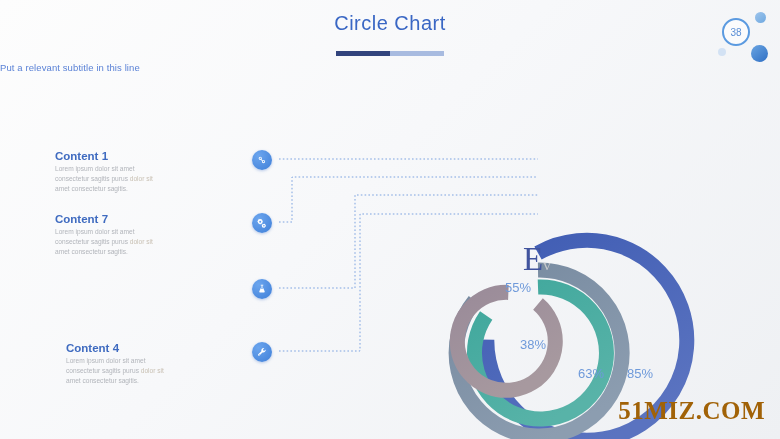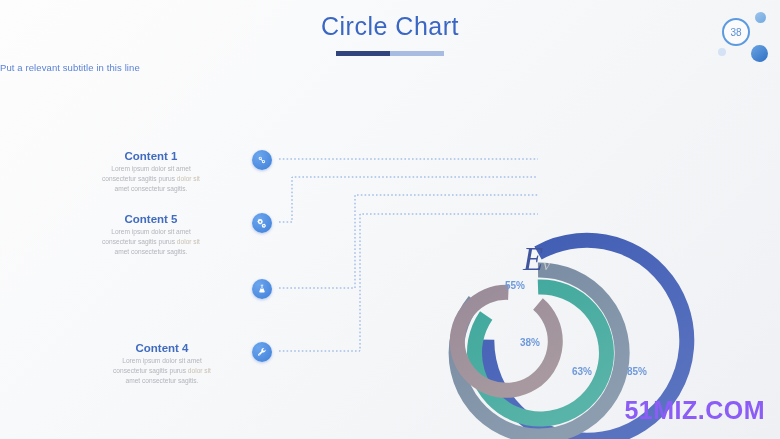--- a/index.html
+++ b/index.html
@@ -7,21 +7,21 @@
   body {
     font-family:"Liberation Sans", sans-serif;
     background:linear-gradient(135deg,#fdfdfd 0%,#f7f8fa 45%,#eef0f3 100%);
     position:relative;
   }
   .slide { position:absolute; inset:0; }
 
   
   .title {
     position:absolute; top:12px; left:0; width:100%;
-    text-align:center; font-size:25px; font-weight:400;
+    text-align:center; font-size:20px; font-weight:400;
     color:#3a67c4; letter-spacing:.5px;
   }
   .title-bar {
     position:absolute; top:51px; left:50%; transform:translateX(-50%);
     width:108px; height:5px; display:flex;
   }
   .title-bar .seg-dark { width:50%; height:100%; background:#32447d; }
   .title-bar .seg-light { width:50%; height:100%; background:#a8bbe0; }
   .subtitle {
     position:absolute; top:62px; left:0; width:100%;
@@ -38,54 +38,54 @@
   }
   .bub { position:absolute; border-radius:50%; }
   .bub-a { top:4px; right:6px; width:11px; height:11px;
            background:linear-gradient(140deg,#9fc5ec,#6ea8e0); }
   .bub-b { bottom:4px; right:4px; width:17px; height:17px;
            background:linear-gradient(140deg,#6aa5e2,#2f6fc4); }
   .bub-c { bottom:10px; left:8px; width:8px; height:8px;
            background:#d3e2f4; }
 
   
-  .content-item { position:absolute; width:192px; text-align:center; }
+  .content-item { position:absolute; width:192px; text-align:left; }
   .content-head { font-size:11.5px; font-weight:bold; color:#3f6bc0; margin-bottom:2px; }
   .content-body { font-size:6.6px; line-height:1.55; color:#b2b5bb; }
   .content-body .hl { color:#c9c1b4; }
 
   .citem-icon {
     position:absolute; width:20px; height:20px; border-radius:50%;
     background:radial-gradient(circle at 32% 28%,#6ba5ee,#3f7fd8);
     display:flex; align-items:center; justify-content:center;
     box-shadow:0 1px 3px rgba(60,110,200,.35);
   }
   .citem-icon svg { width:12px; height:12px; fill:#fff; }
 
   
   .connectors { position:absolute; inset:0; pointer-events:none; }
 
   
   .chart { position:absolute; left:455px; top:125px; width:230px; height:265px; }
   .chart svg { width:100%; height:100%; overflow:visible; }
-  .pct-label { position:absolute; font-size:10px; color:#6f9ada; font-weight:bold;padding-left:44px; }
+  .pct-label { position:absolute; font-size:13px; color:#6f9ada; font-weight:normal;padding-left:44px; }
 
   .logo {
     position:absolute; left:523px; top:243px;
     font-family:"Liberation Serif", serif;
-    font-size:33px; color:#41549e; line-height:1;font-style:italic;
+    font-size:33px; color:#41549e; line-height:1;
   }
   .logo .sub {
     font-size:15px; color:#c9cacd; vertical-align:baseline;
     font-family:"Liberation Serif", serif;
   }
 
   .watermark {
     position:absolute; right:15px; bottom:14px;
-    font-size:25px; font-weight:bold; color:#8b5cf6; letter-spacing:.5px;
+    font-size:25px; font-weight:bold; color:#a16207; letter-spacing:.5px;font-family:Liberation Serif, serif;
   }
 </style>
 </head>
 <body>
 
 <div class="slide">
 
   <div class="title">Circle Chart</div>
   <div class="title-bar">
     <div class="seg-dark"></div>
@@ -118,21 +118,21 @@
     </div>
   </div>
   <div class="citem-icon" style="left:252px; top:150px;">
     <svg viewBox="0 0 24 24">
       <path d="M8.5 5.5a3.2 3.2 0 1 1 0 6.4 3.2 3.2 0 0 1 0-6.4zm0 1.7a1.5 1.5 0 1 0 0 3 1.5 1.5 0 0 0 0-3zM15 12a3.2 3.2 0 1 1 0 6.4A3.2 3.2 0 0 1 15 12zm0 1.7a1.5 1.5 0 1 0 0 3 1.5 1.5 0 0 0 0-3z"></path>
       <path d="M10.6 10.2l3.2 3.2-1.2 1.2-3.2-3.2z"></path>
     </svg>
   </div>
 
   <div class="content-item" style="left:55px; top:213px;">
-    <div class="content-head">Content 5</div>
+    <div class="content-head">Content 7</div>
     <div class="content-body">
       <span>Lorem ipsum dolor sit amet</span><br>
       <span>consectetur sagitis purus </span><span class="hl">dolor sit</span><br>
       <span>amet consectetur sagitis.</span>
     </div>
   </div>
   <div class="citem-icon" style="left:252px; top:213px;">
     <svg viewBox="0 0 24 24">
       <path d="M9 4.2l.9.5.9-.5.8 1-.4.9.6.6.9-.4.6.9-.7.7.2.8 1 .2v1.1l-1 .2-.2.8.7.7-.6.9-.9-.4-.6.6.4.9-1 .6-.7-.7-.8.2-.2 1H7.8l-.2-1-.8-.2-.7.7-.9-.6.4-.9-.6-.6-.9.4-.6-.9.7-.7-.2-.8-1-.2V7.9l1-.2.2-.8-.7-.7.6-.9.9.4.6-.6-.4-.9.9-.6.7.7zM8.4 7.6a2 2 0 1 0 0 4 2 2 0 0 0 0-4z"></path>
       <path d="M16.2 13.4l.7.4.7-.4.6.8-.3.7.4.4.7-.3.5.7-.5.6.1.6.8.2v.9l-.8.2-.1.6.5.6-.5.7-.7-.3-.4.4.3.7-.8.5-.6-.6-.6.1-.2.8h-.9l-.2-.8-.6-.1-.6.6-.8-.5.3-.7-.4-.4-.7.3-.5-.7.6-.6-.1-.6-.8-.2v-.9l.8-.2.1-.6-.6-.6.5-.7.7.3.4-.4-.3-.7.8-.5.6.6zM15.8 16a1.5 1.5 0 1 0 0 3 1.5 1.5 0 0 0 0-3z"></path>
@@ -186,21 +186,21 @@
         <path d="M 83 145 A 83 83 0 1 1 19.6 175.8" stroke="url(#gSecond)" stroke-width="15"></path>
 
         <path d="M 83 162 A 66 66 0 1 1 31.2 190.4" stroke="url(#gThird)" stroke-width="15"></path>
 
         <path d="M 83 179 A 49 49 0 1 1 53.4 167.4" stroke="url(#gInner)" stroke-width="15"></path>
       </g>
     </svg>
 
     <div class="pct-label" style="left:6px; top:155px;">55%</div>
     <div class="pct-label" style="left:21px; top:212px;">38%</div>
-    <div class="pct-label" style="left:73px; top:241px;">63%</div>
+    <div class="pct-label" style="left:79px; top:241px;">63%</div>
     <div class="pct-label" style="left:128px; top:241px;">85%</div>
   </div>
 
   <div class="logo">
     <span>E</span><span class="sub">v</span>
   </div>
 
   <div class="watermark">51MIZ.COM</div>
 
 </div>

